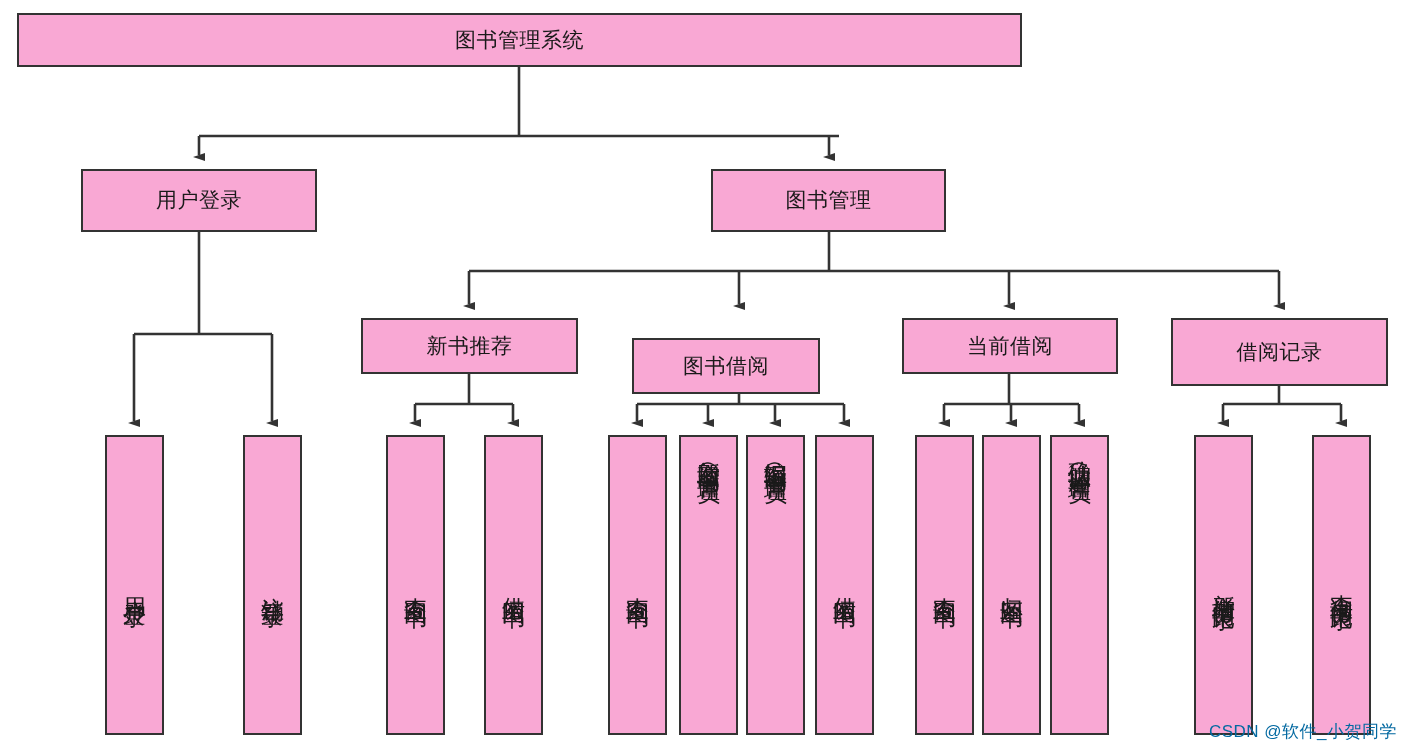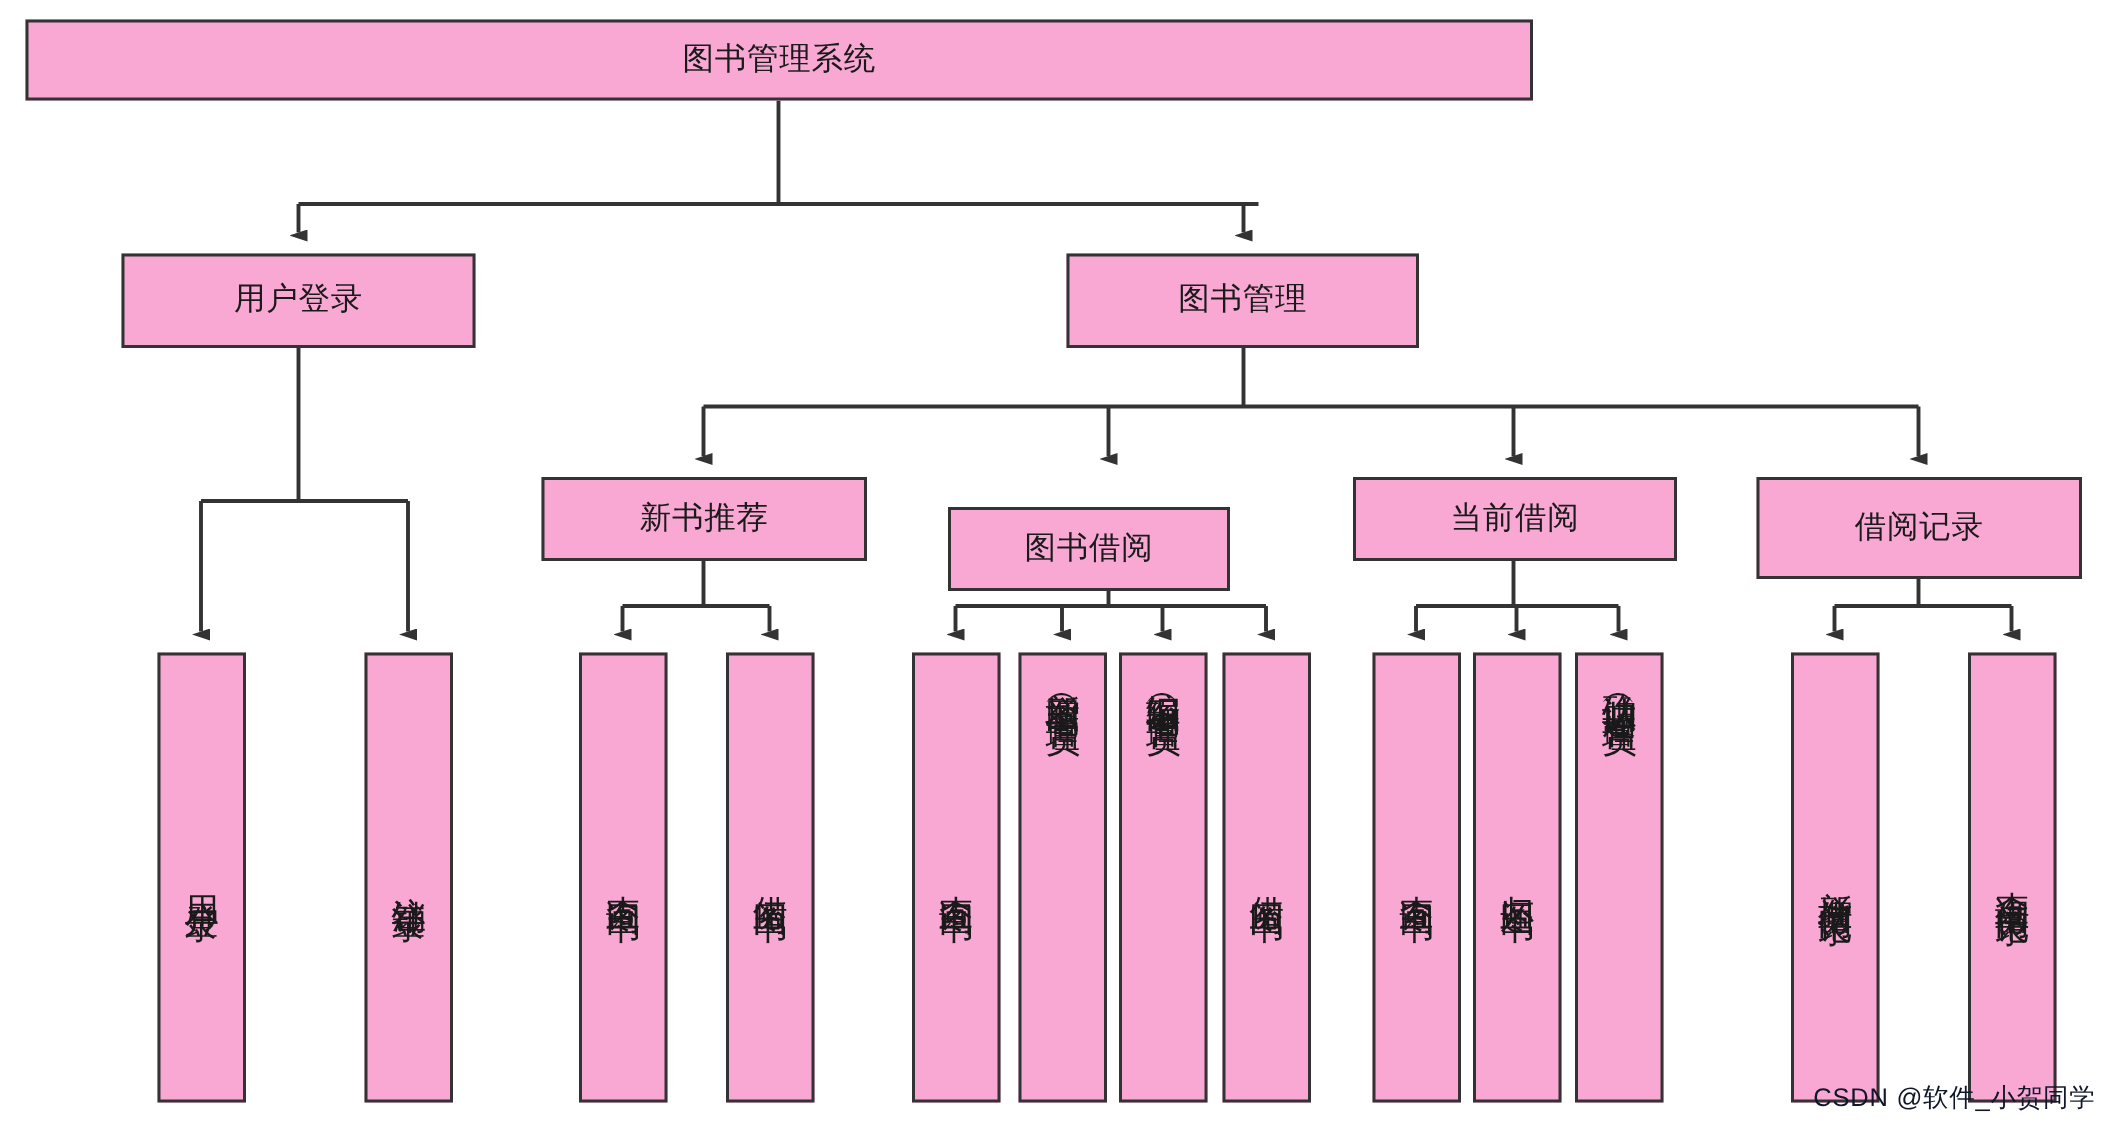--- a/index.html
+++ b/index.html
@@ -60,21 +60,21 @@
   }
   .node.vertical.centered {
     align-items: center;
     padding-top: 0;
   }
   .watermark {
     position: absolute;
     right: 8px;
     bottom: 4px;
     font-size: 17px;
-    color: #0f172a;
+    color: #0369a1;
     letter-spacing: 0.5px;
     white-space: nowrap;
   }
 </style>
 </head>
 <body>
 
 <div id="diagram-root">
 
   <svg class="edge-layer" viewBox="0 0 1405 747">

